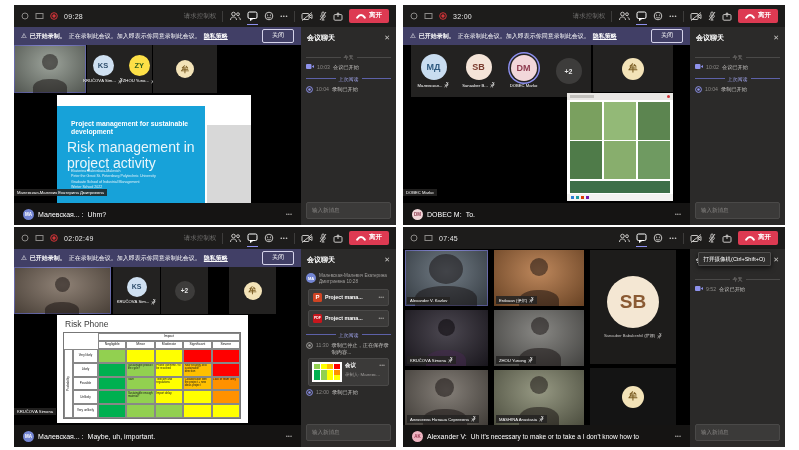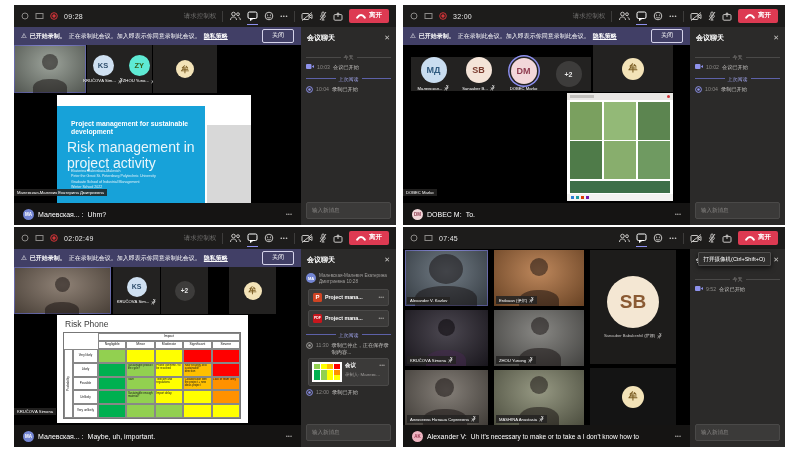--- a/index.html
+++ b/index.html
@@ -150,21 +150,21 @@
         <div class="av" style="width: 21px; height: 21px; font-size: 7.5px; background: rgb(207, 224, 241); color: rgb(49, 80, 110);">KS</div>
         <div class="tlabel">
             <span>KRUČOVÁ Sim...</span>
             <svg width="5" height="6">
               <path d="M2 .5h1.3v2.8M1 2.4c0 1.8 3.2 1.8 3.2 0M2.6 4.2v1.3" stroke="#fff" fill="none" stroke-width=".6"></path>
               <line x1=".4" y1="5.4" x2="4.4" y2=".6" stroke="#fff" stroke-width=".6"></line>
             </svg>
           </div>
       </div>
       <div class="pcol">
-        <div class="av" style="width: 21px; height: 21px; font-size: 7.5px; background: #5eead4; color: rgb(56, 98, 29); text-align: center;">ZY</div>
+        <div class="av" style="width: 21px; height: 21px; font-size: 7.5px; background: #fde047; color: rgb(56, 98, 29); text-align: center;">ZY</div>
         <div class="tlabel">
             <span>ZHOU Yuno...</span>
             <svg width="5" height="6">
               <path d="M2 .5h1.3v2.8M1 2.4c0 1.8 3.2 1.8 3.2 0M2.6 4.2v1.3" stroke="#fff" fill="none" stroke-width=".6"></path>
               <line x1=".4" y1="5.4" x2="4.4" y2=".6" stroke="#fff" stroke-width=".6"></line>
             </svg>
           </div>
       </div>
     </div>
     <div class="tile" style="left:139px;top:0;width:64px;height:48px">
@@ -292,21 +292,21 @@
       </span>
   </div>
   <div class="banner">
     <span class="bwarn">⚠</span>
     <span class="bbold">已开始录制。</span>
     <span>正在录制此会议。加入即表示你同意录制此会议。</span>
     <span class="link">隐私策略</span>
     <span class="bclose">关闭</span>
   </div>
   <div class="stage">
-    <div class="tile" style="left:8px;top:12px;width:180px;height:34px">
+    <div class="tile" style="left:8px;top:0;width:180px;height:52px">
       <div class="pcol">
         <div class="av" style="width: 26px; height: 26px; font-size: 9px; background: rgb(201, 221, 240); color: rgb(47, 90, 127);">МД</div>
         <div class="tlabel">
             <span>Малевская...</span>
             <svg width="5" height="6">
               <path d="M2 .5h1.3v2.8M1 2.4c0 1.8 3.2 1.8 3.2 0M2.6 4.2v1.3" stroke="#fff" fill="none" stroke-width=".6"></path>
               <line x1=".4" y1="5.4" x2="4.4" y2=".6" stroke="#fff" stroke-width=".6"></line>
             </svg>
           </div>
       </div>

